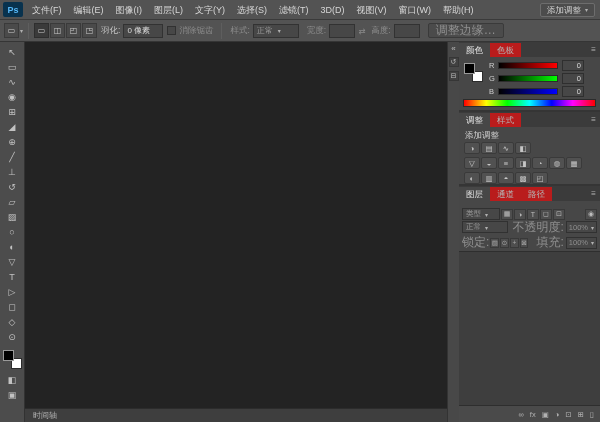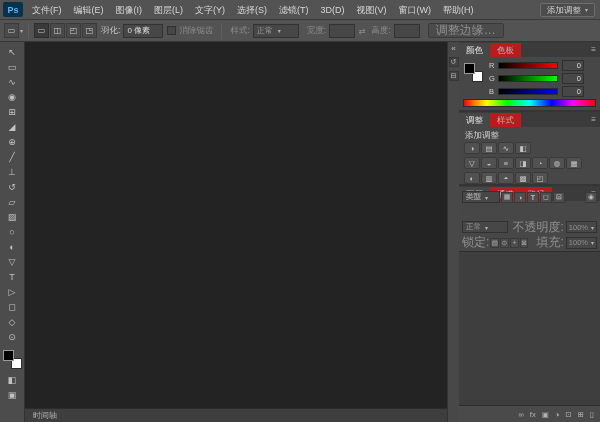--- a/index.html
+++ b/index.html
@@ -226,21 +226,21 @@
     </div>
   </div>
 
   <div class="panel" style="top:144px; height:236px;">
     <div class="tabbar">
       <div class="tab active">图层</div>
       <div class="tab">通道</div>
       <div class="tab">路径</div>
       <div class="panelmenu">≡</div>
     </div>
-    <div class="lrow" style="top:4px; height:14px;font-weight:bold;">
+    <div class="lrow" style="top:21px; height:14px;">
       <div class="ldrop" style="width:38px">
         <span>类型</span>
         <span class="caret">▾</span>
       </div>
       <div class="ltile">▦</div>
       <div class="ltile">◑</div>
       <div class="ltile">T</div>
       <div class="ltile">◻</div>
       <div class="ltile">⊡</div>
       <div class="ltile" style="margin-left:auto">◉</div>

